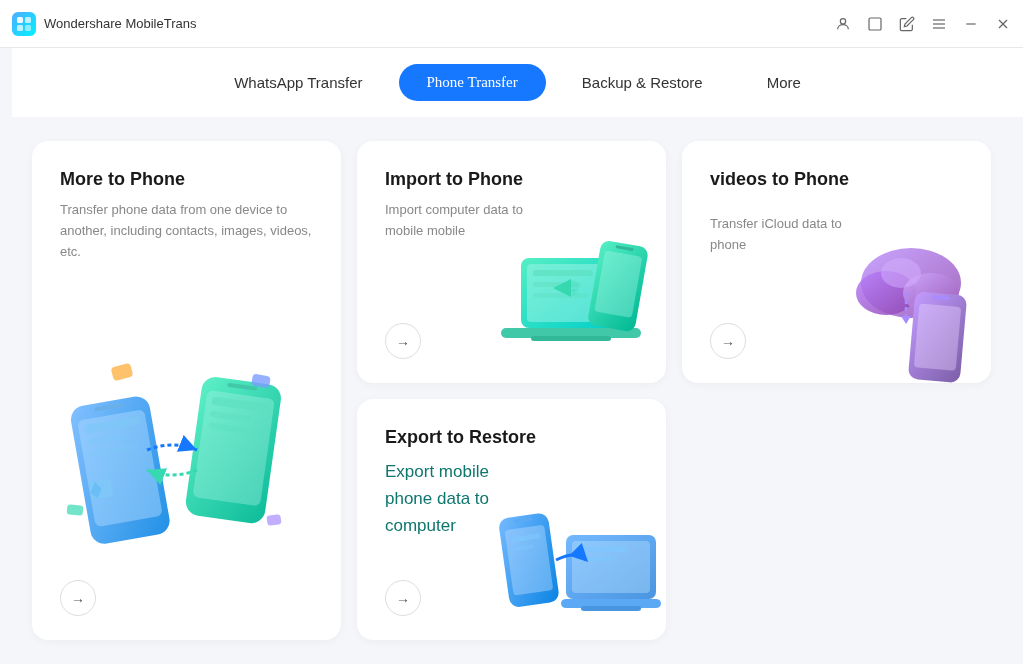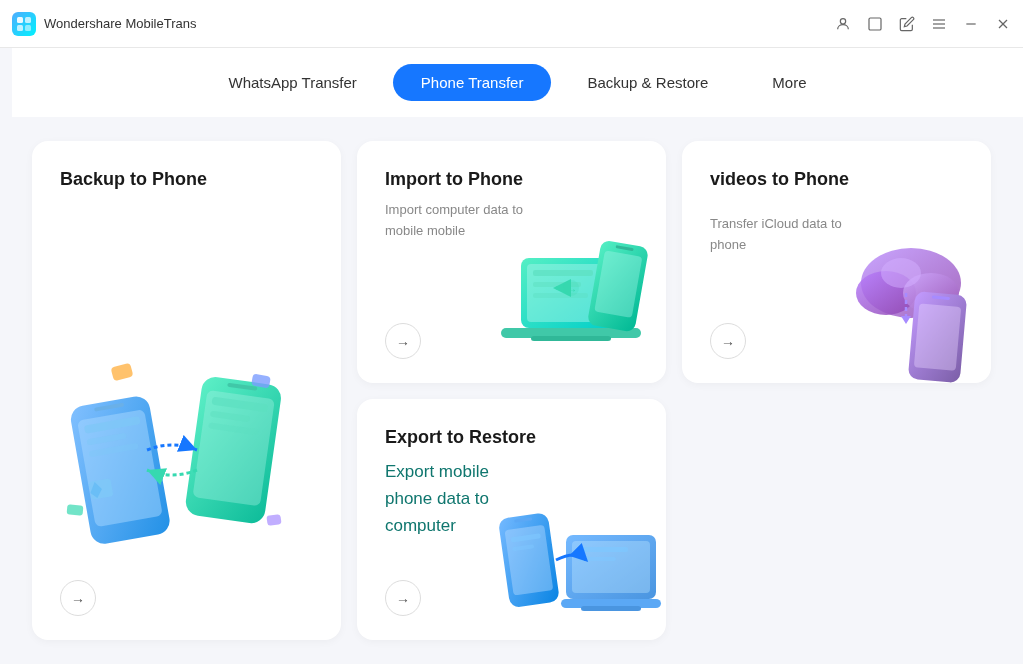--- a/index.html
+++ b/index.html
@@ -75,20 +75,21 @@
       border-radius: 24px;
       font-size: 15px;
       font-weight: 500;
       cursor: pointer;
       border: none;
       transition: all 0.2s;
     }
     .nav-tab.active {
       background: #1677ff;
       color: white;
+      font-family: Liberation Serif, serif;
     }
     .nav-tab.inactive {
       background: transparent;
       color: #333;
     }
 
     
     .main-content {
       flex: 1;
       padding: 24px 32px;
@@ -213,21 +214,22 @@
   <button class="nav-tab inactive">WhatsApp Transfer</button>
   <button class="nav-tab active">Phone Transfer</button>
   <button class="nav-tab inactive">Backup &amp; Restore</button>
   <button class="nav-tab inactive">More</button>
 </div>
 
 <div class="main-content">
   <div class="cards-grid">
 
     <div class="card card-large" style="grid-row:1/3; grid-column:1/2;">
-      <div class="card-title">Backup to Phone</div>
+      <div class="card-title">More to Phone</div>
+      <div class="card-desc">Transfer phone data from one device to another, including contacts, images, videos, etc.</div>
 
       <div style="position:absolute; bottom:70px; left:20px; width:260px; height:210px;">
         <svg width="260" height="210" viewBox="0 0 260 210" fill="none" xmlns="http://www.w3.org/2000/svg">
 
           <g transform="translate(10, 30) rotate(-10, 60, 90)">
             <rect x="20" y="10" width="80" height="140" rx="14" fill="url(#bluePhone)" opacity="0.9"></rect>
             <rect x="26" y="24" width="68" height="108" rx="6" fill="#a8d8ff" opacity="0.5"></rect>
             <rect x="45" y="14" width="30" height="4" rx="2" fill="#6ab0e8"></rect>
 
             <rect x="32" y="30" width="56" height="8" rx="3" fill="#7ec8f7" opacity="0.7"></rect>

